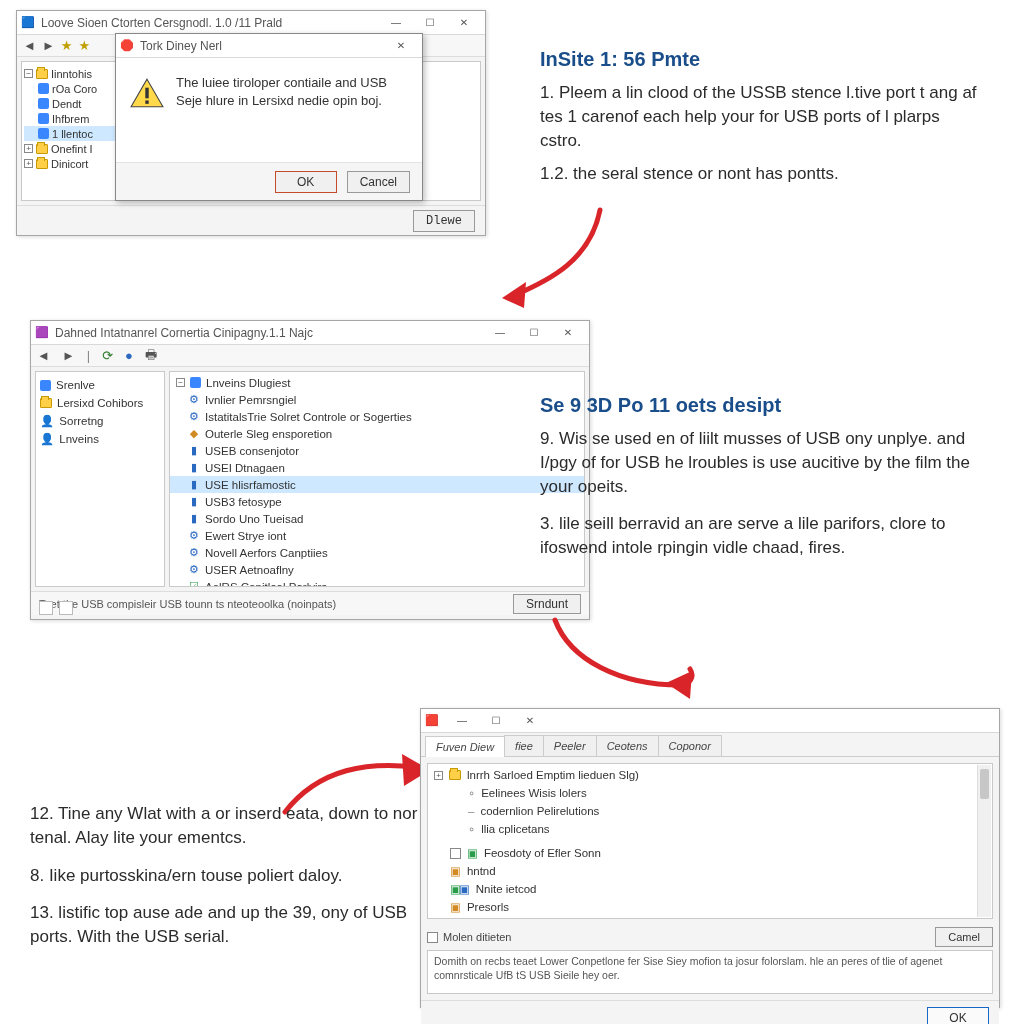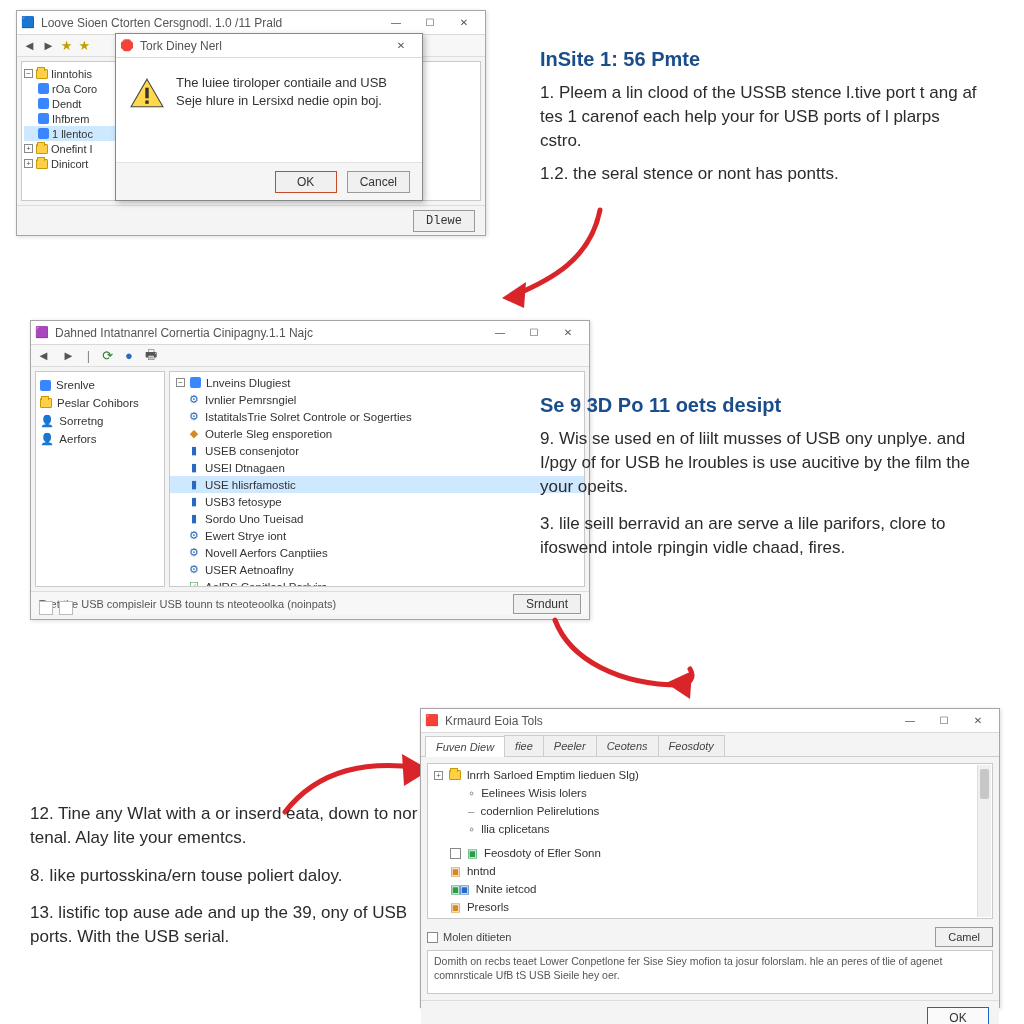--- a/index.html
+++ b/index.html
@@ -284,29 +284,29 @@
     <span class="icn">🖶</span>
   </div>
   <div class="body">
     <div class="leftpane">
       <div class="lp-row">
           <span class="blueicon"></span>
           <span>Srenlve</span>
         </div>
       <div class="lp-row">
           <span class="foldericon"></span>
-          <span>Peslar Cohibors</span>
+          <span>Lersixd Cohibors</span>
         </div>
       <div class="lp-row">
           <span style="color:#2969c0">👤</span>
           <span>Sorretng</span>
         </div>
       <div class="lp-row">
           <span style="color:#2969c0">👤</span>
-          <span>Aerfors</span>
+          <span>Lnveins</span>
         </div>
     </div>
     <div class="rightpane">
       <div class="rp-row head">
           <span class="plusbox">−</span>
           <span class="blueicon"></span>
           <span>Lnveins Dlugiest</span>
         </div>
       <div class="rp-row">
           <span class="devicon" style="color:#2969c0">⚙</span>
@@ -392,33 +392,32 @@
 
 <div class="instr instr3">
   <div class="para">12. Tine any Wlat with a or inserd eata, down to nor tenal. Alay lite your ementcs.</div>
   <div class="para" style="margin-top:14px">8. Iike purtosskina/ern touse poliert daloy.</div>
   <div class="para" style="margin-top:14px">13. listific top ause ade and up the 39, ony of USB ports. With the USB serial.</div>
 </div>
 
 <div class="window w3">
   <div class="titlebar">
     <span class="appicon">🟥</span>
-    <span class="title">Krmaurd Eoia Tols</span>
     <div class="winbtns">
       <div class="winbtn">—</div>
       <div class="winbtn">☐</div>
       <div class="winbtn close">✕</div>
     </div>
   </div>
   <div class="tabs">
     <div class="tab active">Fuven Diew</div>
     <div class="tab">fiee</div>
     <div class="tab">Peeler</div>
     <div class="tab">Ceotens</div>
-    <div class="tab">Feosdoty</div>
+    <div class="tab">Coponor</div>
   </div>
   <div class="body">
     <div class="listpane">
       <div class="l3-row head">
           <span style="width:9px;height:9px;border:1px solid #888;display:inline-flex;align-items:center;justify-content:center;font-size:8px;color:#555;background:#fff">+</span>
           <span class="foldericon"></span>
           <span>lnrrh Sarloed Emptim lieduen Slg)</span>
         </div>
       <div class="l3-row i2">
           <span style="color:#888">∘</span>

